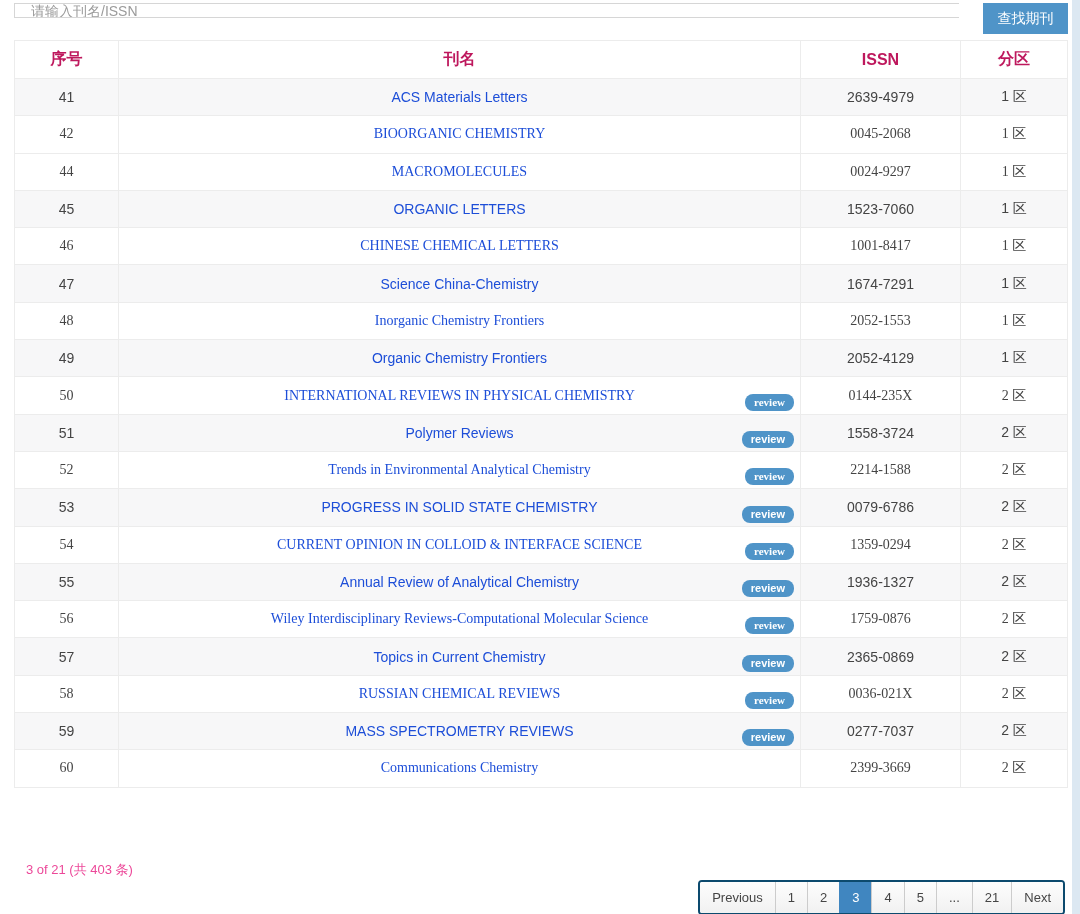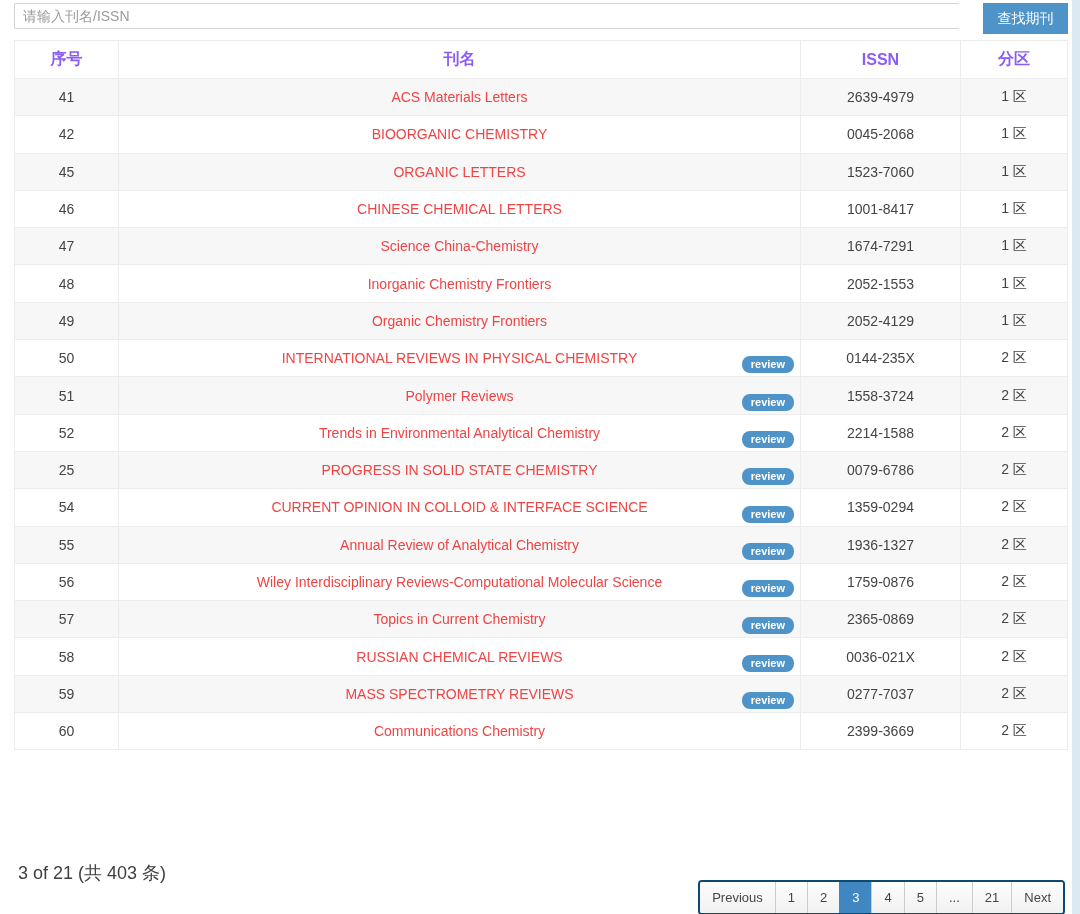--- a/index.html
+++ b/index.html
@@ -18,23 +18,23 @@
     width: 8px; height: 100%;
     background: #dce8f2;
   }
 
   
   .search-bar {
     position: absolute; top: 3px; left: 14px; right: 12px;
     height: 31px; display: flex;
   }
   .search-input {
-    flex: 1; height: 26px;
+    flex: 1; height: 15px;
     border: 1px solid #d6d6d6; border-right: none;
-    padding: 0 8px;
+    padding: 0 16px;
     font-size: 14px; color: #15803d;
     font-family: "Liberation Sans", sans-serif;
     outline: none;
   }
   .search-input::placeholder { color: #9b9b9b; }
   .search-btn {
     width: 85px; height: 31px;
     background: #4f94c8; color: #fff;
     border: none; font-size: 14px;
     font-family: "Liberation Sans", sans-serif;
@@ -46,48 +46,48 @@
   .table-wrap { position: absolute; top: 40px; left: 14px; right: 12px; }
   table { width: 100%; border-collapse: collapse; table-layout: fixed; }
   th, td {
     border: 1px solid #ececec;
     text-align: center;
     padding: 0;
     overflow: hidden;
   }
   th {
     height: 38px;
-    font-size: 16px; font-weight: bold; color: #8b5cf6;
+    font-size: 16px; font-weight: bold; color: #be185d;
     background: #fff;
   }
   td { height: 37.3px; font-size: 14px; color: #444; }
   tr.odd td  { background: #f7f7f8; }
-  tr.even td { background: #ffffff; }
+  tr.even td { background: #ffffff; font-family: Liberation Serif, serif; }
 
   .col-no   { width: 104px; }
   .col-name { width: 682px; }
   .col-issn { width: 160px; }
 
   td.name-cell { position: relative; }
   a.journal-link {
-    color: #ef4444; text-decoration: none; cursor: pointer;
+    color: #1d4ed8; text-decoration: none; cursor: pointer;
     font-size: 14px;
   }
   .review-badge {
     position: absolute; right: 6px; bottom: 3px;
     background: #4f94c8; color: #fff;
     font-size: 11px; font-weight: bold;
     padding: 2px 9px; border-radius: 8px;
     line-height: 13px;
   }
 
   
   .page-info {
-    position: absolute; left: 18px; top: 861px;
-    font-size: 18px; color: #404040;
+    position: absolute; left: 26px; top: 861px;
+    font-size: 13px; color: #ec4899;
   }
   .pagination {
     position: absolute; right: 15px; top: 880px;
     display: inline-flex;
     border: 2px solid #0c4a6e; border-radius: 4px;
     overflow: hidden;
     background: #fff;
   }
   .page-btn {
     display: block;
@@ -130,20 +130,26 @@
           <td class="col-name name-cell"><a class="journal-link">ACS Materials Letters</a></td>
           <td class="col-issn">2639-4979</td>
           <td class="col-zone">1 区</td>
         </tr>
         <tr class="even">
           <td class="col-no">42</td>
           <td class="col-name name-cell"><a class="journal-link">BIOORGANIC CHEMISTRY</a></td>
           <td class="col-issn">0045-2068</td>
           <td class="col-zone">1 区</td>
         </tr>
+        <tr class="even">
+          <td class="col-no">44</td>
+          <td class="col-name name-cell"><a class="journal-link">MACROMOLECULES</a></td>
+          <td class="col-issn">0024-9297</td>
+          <td class="col-zone">1 区</td>
+        </tr>
         <tr class="odd">
           <td class="col-no">45</td>
           <td class="col-name name-cell"><a class="journal-link">ORGANIC LETTERS</a></td>
           <td class="col-issn">1523-7060</td>
           <td class="col-zone">1 区</td>
         </tr>
         <tr class="even">
           <td class="col-no">46</td>
           <td class="col-name name-cell"><a class="journal-link">CHINESE CHEMICAL LETTERS</a></td>
           <td class="col-issn">1001-8417</td>
@@ -179,21 +185,21 @@
           <td class="col-issn">1558-3724</td>
           <td class="col-zone">2 区</td>
         </tr>
         <tr class="even">
           <td class="col-no">52</td>
           <td class="col-name name-cell"><a class="journal-link">Trends in Environmental Analytical Chemistry</a><span class="review-badge">review</span></td>
           <td class="col-issn">2214-1588</td>
           <td class="col-zone">2 区</td>
         </tr>
         <tr class="odd">
-          <td class="col-no">25</td>
+          <td class="col-no">53</td>
           <td class="col-name name-cell"><a class="journal-link">PROGRESS IN SOLID STATE CHEMISTRY</a><span class="review-badge">review</span></td>
           <td class="col-issn">0079-6786</td>
           <td class="col-zone">2 区</td>
         </tr>
         <tr class="even">
           <td class="col-no">54</td>
           <td class="col-name name-cell"><a class="journal-link">CURRENT OPINION IN COLLOID &amp; INTERFACE SCIENCE</a><span class="review-badge">review</span></td>
           <td class="col-issn">1359-0294</td>
           <td class="col-zone">2 区</td>
         </tr>

